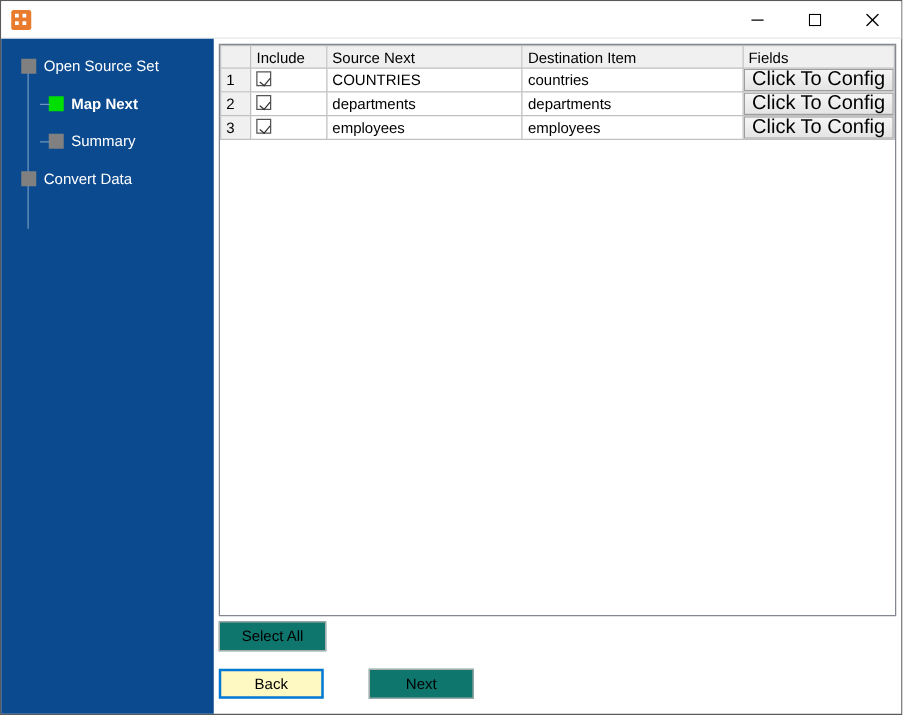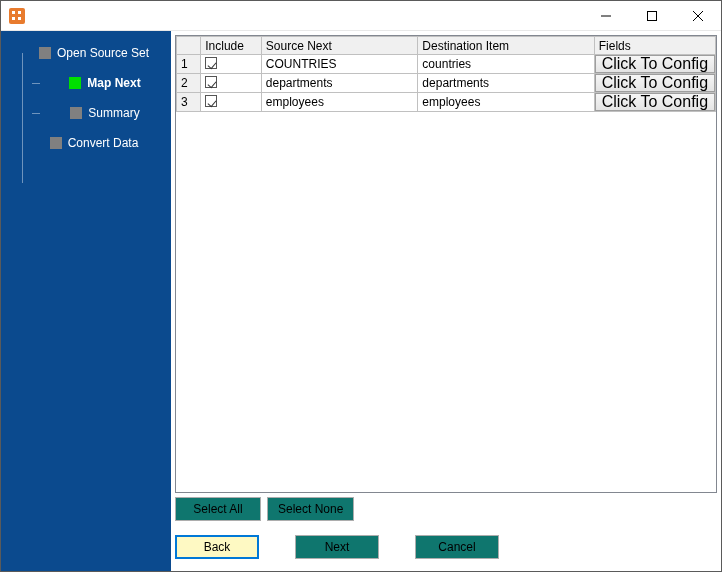--- a/index.html
+++ b/index.html
@@ -56,21 +56,20 @@
     position: relative;
   }
   .tree {
     position: relative;
     padding-left: 10px;
   }
   .tree-node {
     display: flex; align-items: center;
     height: 24px;
     position: relative;
-    justify-content: center;
   }
   .tree-node .box {
     width: 12px; height: 12px;
     background: #808080;
     margin-right: 6px;
     flex-shrink: 0;
   }
   .tree-node.active .box { background: #00e000; }
   .tree-node .label { color: #fff; font-size: 12px; white-space: nowrap; }
   .tree-node.active .label { font-weight: bold; }
@@ -273,23 +272,21 @@
                 <td class="config-btn-cell">
                   <div class="config-btn">Click To Config</div>
                 </td>
               </tr>
             </tbody>
         </table>
       </div>
 
       <div class="sel-buttons">
         <div class="btn">Select All</div>
-        <div class="btn">Select None</div>
       </div>
 
       <div class="nav-buttons">
         <div class="btn focused">Back</div>
         <div class="btn">Next</div>
-        <div class="btn">Cancel</div>
       </div>
     </div>
   </div>
 </div>
 
 </body></html>

